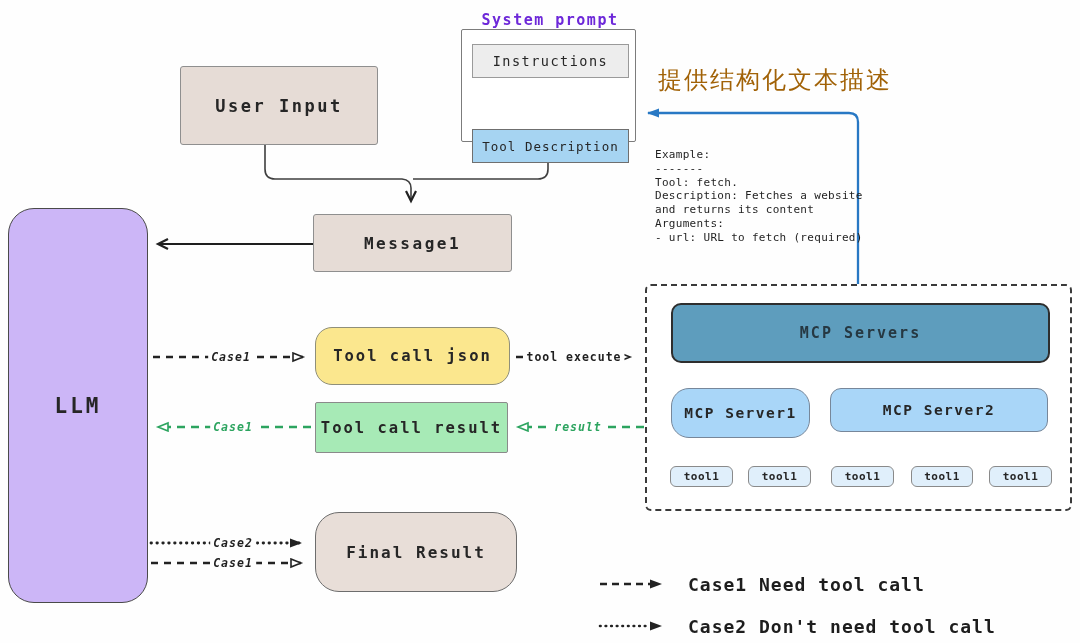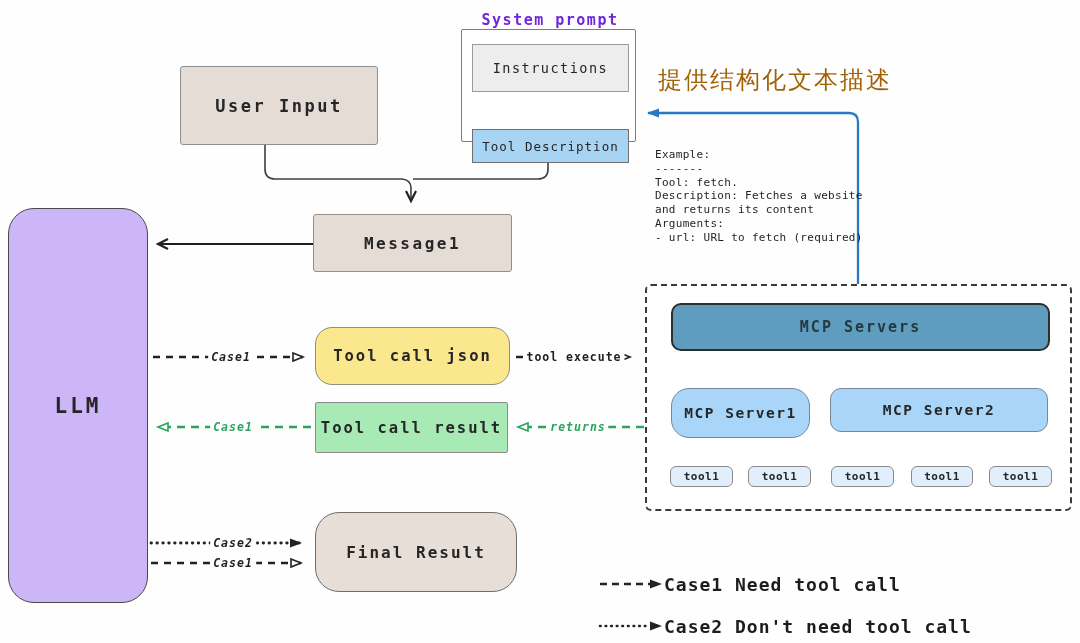--- a/index.html
+++ b/index.html
@@ -7,21 +7,21 @@
           font-family:"DejaVu Sans Mono", monospace;color:#2a2a2a;}
   svg.connectors{position:absolute;left:0;top:0;width:1080px;height:643px;pointer-events:none;}
 
   
   .box{position:absolute;box-sizing:border-box;display:flex;align-items:center;justify-content:center;
        font-family:"DejaVu Sans Mono", monospace;color:#262626;text-align:center;}
 
   .sys-label{position:absolute;left:455;top:11px;left:455px;width:190px;text-align:center;
              font-size:15px;font-weight:600;letter-spacing:1.5px;color:#6d28d9;}
   .sys-box{left:461px;top:29px;width:175px;height:113px;background:#ffffff;border:1.6px solid #7c7c7c;border-radius:2px;}
-  .instructions{left:472px;top:44px;width:157px;height:48px;background:#ededed;border:1.2px solid #9a9a9a;
+  .instructions{left:472px;top:44px;width:157px;height:34px;background:#ededed;border:1.2px solid #9a9a9a;
                 font-size:13.5px;letter-spacing:1.5px;}
   .tooldesc{left:472px;top:89px;width:157px;height:34px;background:#a6d4f2;border:1.2px solid #6f6f6f;
             font-size:12.5px;letter-spacing:1px;margin-top:40px;}
 
   .user-input{left:180px;top:66px;width:198px;height:79px;background:#e6dcd6;border:1.6px solid #8f8f8f;
               border-radius:3px;font-size:17px;font-weight:600;letter-spacing:2.5px;}
   .message1{left:313px;top:214px;width:199px;height:58px;background:#e6dcd6;border:1.6px solid #8f8f8f;
             border-radius:3px;font-size:16px;font-weight:600;letter-spacing:2.5px;}
   .llm{left:8px;top:208px;width:140px;height:395px;background:#ccb6f7;border:1.6px solid #4a4a4a;
        border-radius:26px;font-size:21px;font-weight:600;letter-spacing:3px;}
@@ -32,38 +32,38 @@
   .final{left:315px;top:512px;width:202px;height:80px;background:#e8ded8;border:1.6px solid #6d6d6d;
          border-radius:24px;font-size:16px;font-weight:600;letter-spacing:2px;}
 
   .note-cn{position:absolute;left:658px;top:64px;font-family:"DejaVu Sans", sans-serif;
            font-size:24px;font-weight:normal;color:#a16207;letter-spacing:2px;}
   .example{position:absolute;left:655px;top:148px;font-size:11px;line-height:13.8px;
            white-space:pre-line;color:#1f1f1f;letter-spacing:0.3px;}
 
   .mcp-container{left:645px;top:284px;width:427px;height:227px;background:#ffffff;
                  border:2px dashed #3a3a3a;border-radius:6px;}
-  .mcp-servers{left:671px;top:303px;width:379px;height:48px;background:#5e9dbd;border:2px solid #2e2e2e;
+  .mcp-servers{left:671px;top:303px;width:379px;height:60px;background:#5e9dbd;border:2px solid #2e2e2e;
                border-radius:10px;font-size:15px;font-weight:600;letter-spacing:2px;color:#263842;}
   .server1{left:671px;top:388px;width:139px;height:50px;background:#a9d6f8;border:1.4px solid #77879a;
            border-radius:18px;font-size:14.5px;font-weight:600;letter-spacing:1.5px;}
   .server2{left:830px;top:388px;width:218px;height:44px;background:#a9d6f8;border:1.4px solid #77879a;
            border-radius:11px;font-size:14.5px;font-weight:600;letter-spacing:1.5px;}
   .tool{top:466px;height:21px;background:#e0effb;border:1.2px solid #8a8a8a;border-radius:6px;
         font-size:11px;font-weight:600;letter-spacing:0.5px;}
   .tool-a{left:670px;width:63px;} .tool-b{left:748px;width:63px;} .tool-c{left:831px;width:63px;}
   .tool-d{left:911px;width:62px;} .tool-e{left:989px;width:63px;}
 
   .edge-label{position:absolute;transform:translate(-50%,-50%);background:#fefefe;padding:0 3px;
               font-family:"DejaVu Sans Mono", monospace;font-style:italic;font-weight:600;
               font-size:11.5px;letter-spacing:1px;color:#1f1f1f;white-space:nowrap;}
   .edge-label.green{color:#2ca45f;}
   .edge-label.plain{font-style:normal;}
 
-  .legend-row{position:absolute;left:598px;display:flex;align-items:center;height:24px;}
+  .legend-row{position:absolute;left:598px;display:flex;align-items:center;gap:24px;height:24px;}
   .legend-row.r1{top:572px;} .legend-row.r2{top:614px;}
   .legend-text{font-family:"DejaVu Sans Mono", monospace;font-size:18px;font-weight:600;
                letter-spacing:1px;color:#1d1d1d;white-space:nowrap;}
 </style>
 </head>
 <body>
 
 <div class="canvas">
 
   <svg class="connectors" viewBox="0 0 1080 643">
@@ -150,21 +150,21 @@
   <div class="box server1">MCP Server1</div>
   <div class="box server2">MCP Server2</div>
   <div class="box tool tool-a">tool1</div>
   <div class="box tool tool-b">tool1</div>
   <div class="box tool tool-c">tool1</div>
   <div class="box tool tool-d">tool1</div>
   <div class="box tool tool-e">tool1</div>
 
   <span class="edge-label" style="left:231px;top:357px;">Case1</span>
   <span class="edge-label plain" style="left:574px;top:357px;">tool execute</span>
-  <span class="edge-label green" style="left:578px;top:427px;">returns</span>
+  <span class="edge-label green" style="left:578px;top:427px;">result</span>
   <span class="edge-label green" style="left:233px;top:427px;">Case1</span>
   <span class="edge-label" style="left:233px;top:543px;">Case2</span>
   <span class="edge-label" style="left:233px;top:563px;">Case1</span>
 
   <div class="legend-row r1">
     <svg width="66" height="14">
       <line x1="2" y1="7" x2="52" y2="7" stroke="#222" stroke-width="2.4" stroke-dasharray="7 5"></line>
       <polygon points="52,2.5 64,7 52,11.5" fill="#222"></polygon>
     </svg>
     <span class="legend-text">Case1 Need tool call</span>

